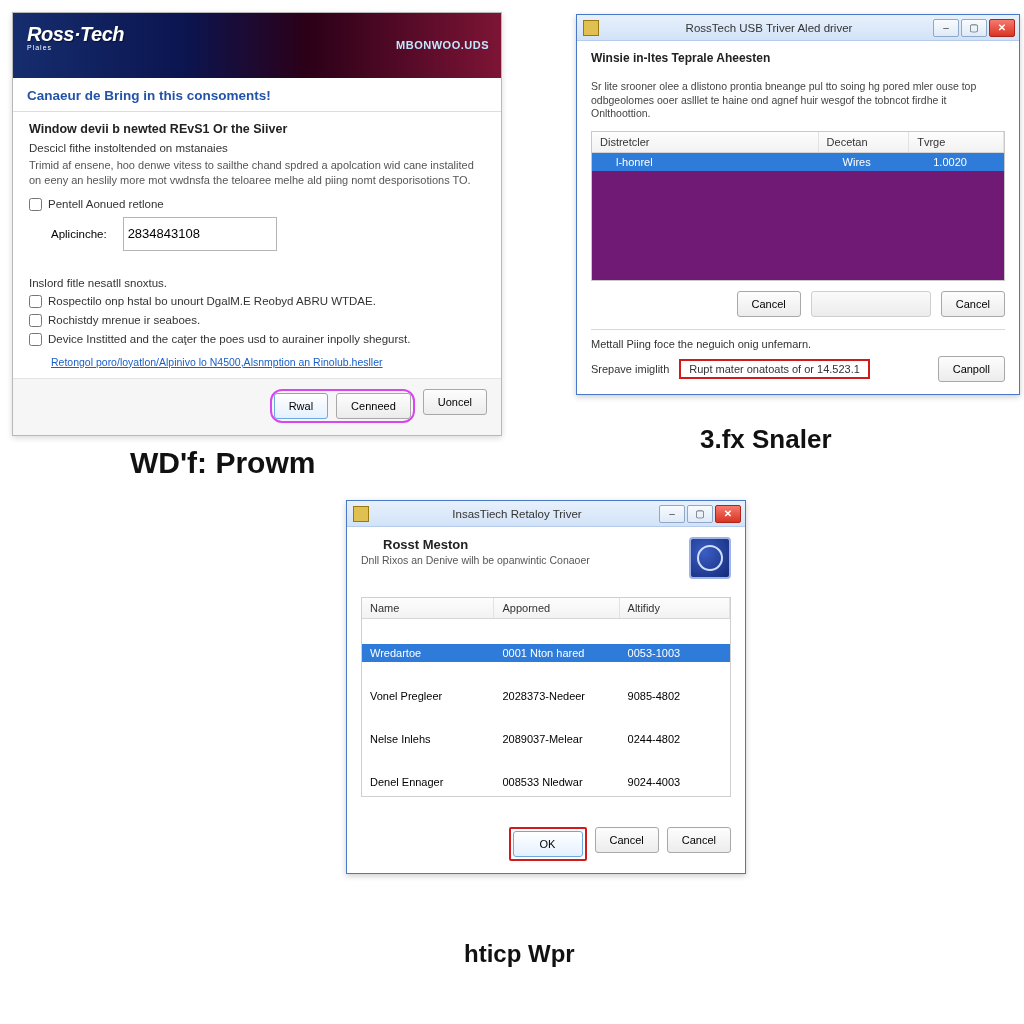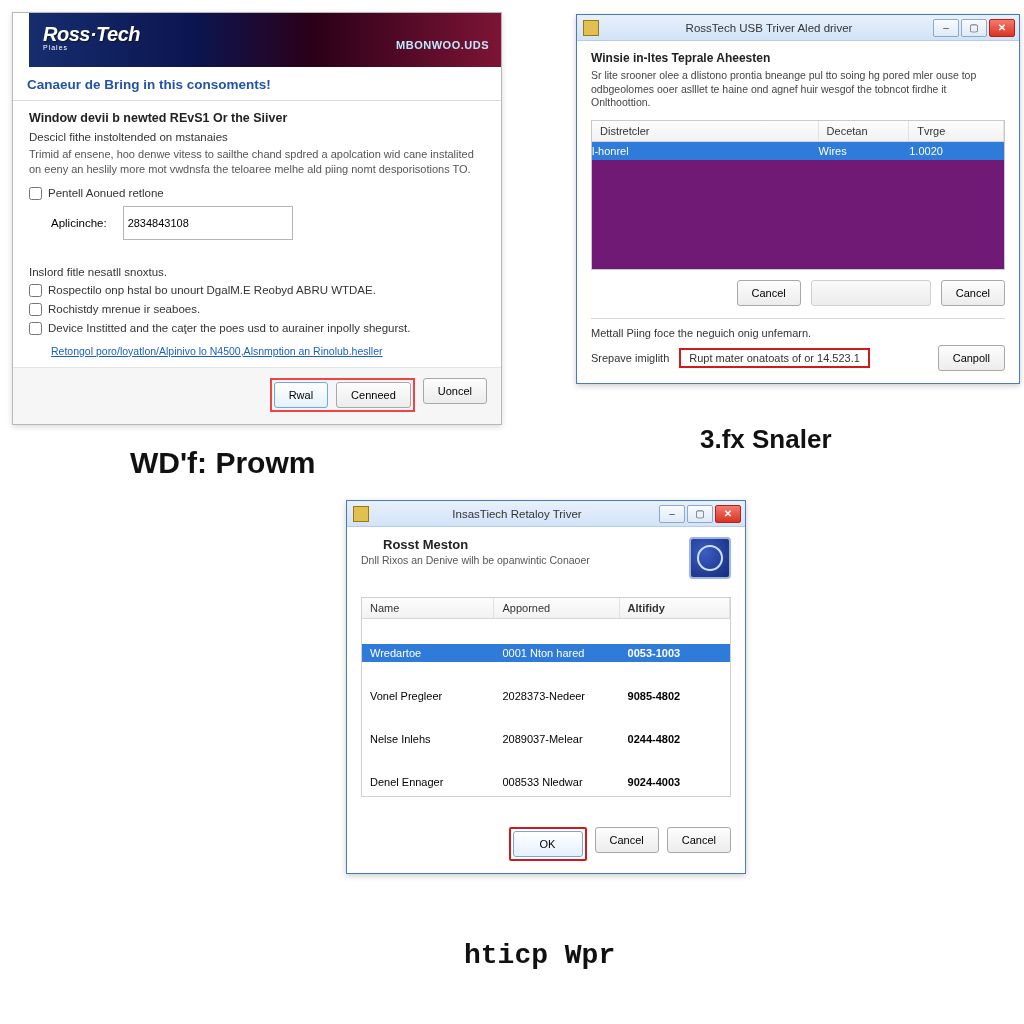--- a/index.html
+++ b/index.html
@@ -1,88 +1,88 @@
 <!DOCTYPE html>
 <html><head>
 <meta charset="utf-8">
 <style>
 * { box-sizing: border-box; margin: 0; padding: 0; }
 body { font-family: 'Segoe UI', Tahoma, sans-serif; background: #fff; width: 1024px; height: 1024px; position: relative; }
 
 
 .win1 { position: absolute; left: 12px; top: 12px; width: 490px; border: 1px solid #b8b8b8; background: #fff; box-shadow: 0 2px 6px rgba(0,0,0,0.15); }
-.win1-banner { height: 54px; background: linear-gradient(90deg, #162d6e 0%, #0b1550 35%, #2b0018 60%, #7d1435 100%); position: relative; color: #fff; margin-left: 16px; }
+.win1-banner { height: 65px; background: linear-gradient(90deg, #162d6e 0%, #0b1550 35%, #2b0018 60%, #7d1435 100%); position: relative; color: #fff; }
 .win1-logo { position: absolute; left: 14px; top: 10px; font-family: Arial, sans-serif; }
 .win1-logo .ross { font-size: 20px; font-weight: 900; letter-spacing: -0.5px; font-style: italic; text-shadow: 1px 1px 1px rgba(0,0,0,0.5); }
 .win1-logo .sub { font-size: 7px; letter-spacing: 1px; display: block; margin-top: -2px; }
 .win1-banner-right { position: absolute; right: 12px; top: 26px; font-size: 11px; font-weight: 700; color: #bfe8ff; letter-spacing: 0.5px; }
 .win1-blue { padding: 10px 14px 8px; font-size: 13.5px; font-weight: 700; color: #2353a8; }
 .win1-sec1 { border-top: 1px solid #ddd; padding: 10px 16px 8px; }
 .win1-t1 { font-size: 12.5px; font-weight: 700; color: #222; margin-bottom: 6px; }
 .win1-t2 { font-size: 11.5px; color: #333; margin-bottom: 4px; }
 .win1-desc { font-size: 11px; color: #555; line-height: 1.35; margin-bottom: 10px; }
 .chk-row { display: flex; align-items: center; font-size: 11.5px; color: #333; margin-bottom: 6px; gap: 6px; }
 .chk-row input[type=checkbox] { width: 13px; height: 13px; }
 .apl-row { display: flex; align-items: center; gap: 16px; margin: 4px 0 4px 22px; font-size: 11.5px; }
-.apl-row input[type=text] { width: 170px; height: 20px; border: 1px solid #b4b4b4; padding: 16px 4px; font-size: 11px; }
+.apl-row input[type=text] { width: 154px; height: 20px; border: 1px solid #b4b4b4; padding: 16px 4px; font-size: 13px; }
 .win1-t3 { font-size: 11.5px; color: #333; margin: 26px 0 6px; }
 .link { font-size: 10.5px; color: #1a5fc8; text-decoration: underline; margin-left: 22px; }
 .win1-btns { padding: 10px 14px 12px; display: flex; justify-content: flex-end; gap: 8px; background: #f6f6f6; border-top: 1px solid #e3e3e3; }
 .win-btn { height: 26px; padding: 0 14px; font-size: 11px; background: linear-gradient(#fdfdfd,#ececec); border: 1px solid #a8a8a8; border-radius: 3px; cursor: pointer; }
 .win-btn.accent { background: linear-gradient(#fff,#e4f1ff); border-color: #6fa8e2; }
-.redbox { border: 2px solid #ef4444; padding: 2px; display: inline-flex; gap: 8px; border-radius: 0; }
+.redbox { border: 2px solid #d946ef; padding: 2px; display: inline-flex; gap: 8px; border-radius: 12px; }
 
 
 .win2 { position: absolute; left: 576px; top: 14px; width: 444px; border: 1px solid #4a78c8; background: #fff; box-shadow: 0 2px 6px rgba(0,0,0,0.2); }
 .titlebar { height: 26px; background: linear-gradient(#e8f1fc,#d2e3f7); border-bottom: 1px solid #b7ccec; display: flex; align-items: center; position: relative; }
 .titlebar .tbicon { width: 16px; height: 16px; background: #e0c050; margin: 0 6px; border: 1px solid #9a7a10; }
 .titlebar .tbtitle { flex: 1; text-align: center; font-size: 11.5px; color: #333; }
 .tb-btns { display: flex; gap: 2px; margin-right: 4px; }
 .tb-btn { width: 26px; height: 18px; border: 1px solid #8fa8c9; background: linear-gradient(#f8fbff,#dfeaf7); border-radius: 2px; display: flex; align-items: center; justify-content: center; font-size: 10px; color: #444; }
 .tb-close { background: linear-gradient(#f57a6e,#d93424); color: #fff; border-color: #b02418; font-weight: 700; }
 .win2-body { padding: 10px 14px 12px; }
-.win2-h { font-size: 12px; font-weight: 700; color: #222; margin-bottom: 4px; }
+.win2-h { font-size: 12px; font-weight: 700; color: #222; margin-bottom: 15px; }
 .win2-p { font-size: 10.5px; color: #444; line-height: 1.3; margin-bottom: 10px; }
 .win2-table { border: 1px solid #c9c9c9; height: 150px; background: #701a75; font-size: 11px; overflow: hidden; }
 .win2-thead { display: flex; border-bottom: 1px solid #d4d4d4; background: linear-gradient(#fdfdfd,#f2f2f2); }
 .win2-thead > div { padding: 4px 8px; border-right: 1px solid #e2e2e2; color: #333; }
 .win2-row { display: flex; background: #2f7bd9; color: #fff; }
-.win2-row > div { padding: 3px 0; }
+.win2-row > div { padding: 3px 24px; }
 .w2c1 { width: 55%; } .w2c2 { width: 22%; } .w2c3 { width: 23%; }
 .win2-btnrow { display: flex; justify-content: flex-end; gap: 10px; margin-top: 10px; }
 .win2-btnrow .spacer-btn { width: 120px; height: 26px; border: 1px solid #cfcfcf; background: linear-gradient(#fafafa,#ececec); border-radius: 3px; }
 .win2-sub { border-top: 1px solid #d8d8d8; margin-top: 12px; padding-top: 8px; }
 .win2-sub .lab { font-size: 11px; color: #333; margin-bottom: 6px; }
 .win2-sub-row { display: flex; align-items: center; gap: 10px; }
 .red-out { border: 2px solid #d31a1a; padding: 2px 8px; font-size: 11px; color: #333; background: #fff; }
 .cancel-far { margin-left: auto; }
 
 
 .win3 { position: absolute; left: 346px; top: 500px; width: 400px; border: 1px solid #4a78c8; background: #fff; box-shadow: 0 2px 6px rgba(0,0,0,0.2); }
 .win3-head { padding: 10px 14px; display: flex; align-items: flex-start; justify-content: space-between; }
 .win3-head-txt .h1 { font-size: 13px; font-weight: 700; color: #222; margin-left: 22px; }
 .win3-head-txt .h2 { font-size: 10.5px; color: #555; margin-top: 2px; }
 .badge { width: 42px; height: 42px; background: radial-gradient(circle at 35% 35%, #3b5dc4, #132a77); border: 2px solid #9fb3e6; border-radius: 4px; display:flex; align-items:center; justify-content:center; }
 .badge-inner { width: 26px; height: 26px; border: 2px solid #cfe0ff; border-radius: 50%; }
 .win3-body { padding: 8px 14px 12px; }
 .win3-table { border: 1px solid #cfcfcf; height: 200px; background: #fff; font-size: 11px; overflow: hidden; }
 .win3-thead { display: flex; border-bottom: 1px solid #d6d6d6; background: linear-gradient(#fdfdfd,#f2f2f2); }
 .win3-thead > div { padding: 4px 8px; border-right: 1px solid #e2e2e2; color: #333; }
-.w3c1 { width: 36%; } .w3c2 { width: 34%; } .w3c3 { width: 30%; font-weight: bold; }
+.w3c1 { width: 36%; } .w3c2 { width: 34%; } .w3c3 { width: 30%; }
 .win3-row { display: flex; margin-top: 25px; }
 .win3-row.sel { background: #2f7bd9; color: #fff; }
 .win3-row > div { padding: 3px 8px; }
 .win3-btns { display: flex; justify-content: flex-end; gap: 8px; margin-top: 30px; }
 .ok-red { border: 2px solid #d31a1a; padding: 2px; border-radius: 2px; }
 
 
 .cap { position: absolute; font-family: Arial, sans-serif; font-weight: 900; color: #111; }
 .cap1 { left: 130px; top: 446px; font-size: 30px; }
 .cap2 { left: 700px; top: 424px; font-size: 26px; }
-.cap3 { left: 464px; top: 940px; font-size: 28px; font-family: Liberation Mono, monospace; }
+.cap3 { left: 464px; top: 940px; font-size: 24px; }
 </style>
 </head>
 <body>
 
 <div class="win1">
   <div class="win1-banner">
     <div class="win1-logo">
       <span class="ross">Ross·Tech</span>
       <span class="sub">Plales</span>
     </div>

